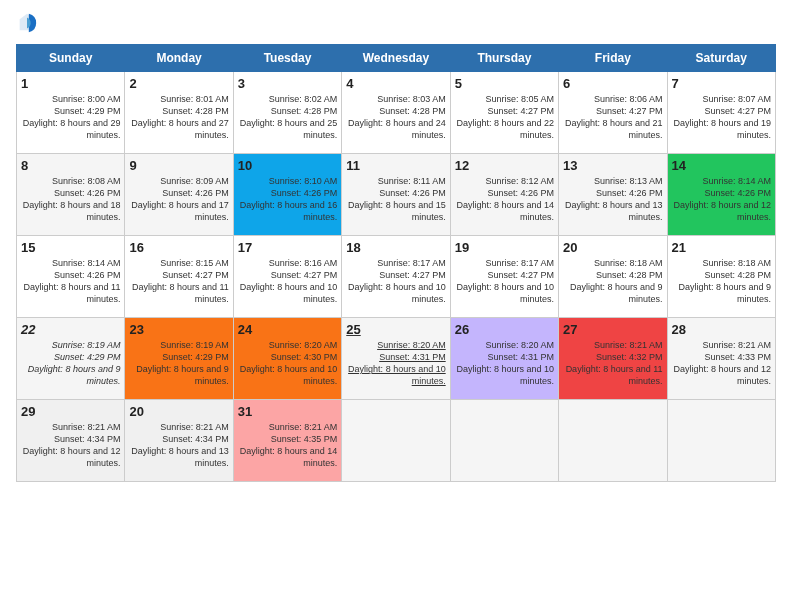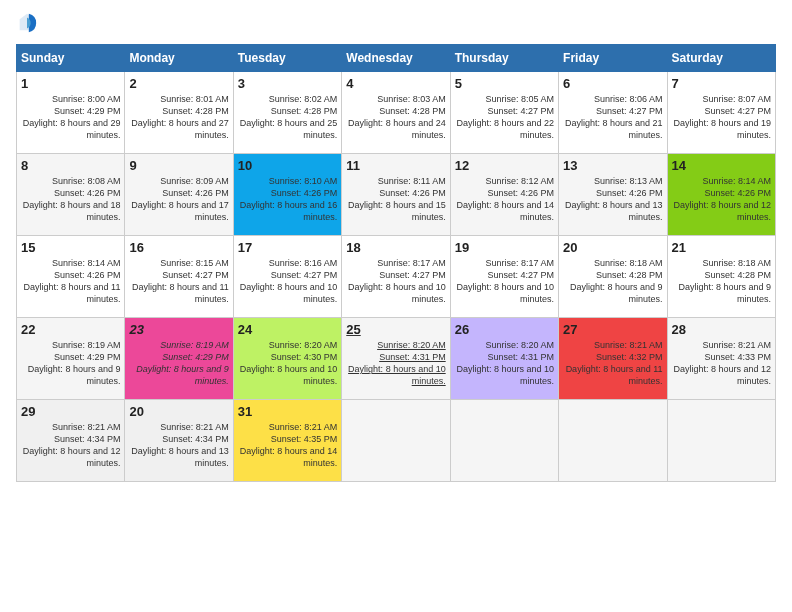--- a/index.html
+++ b/index.html
@@ -46,21 +46,21 @@
       width: 100%;
       border-collapse: collapse;
       table-layout: fixed;
     }
     .calendar th {
       background-color: #2d6fad;
       color: #fff;
       font-size: 12px;
       font-weight: bold;
       padding: 6px 4px;
-      text-align: left;
+      text-align: center;
       border: 1px solid #2d6fad;
     }
     .calendar td {
       vertical-align: top;
       border: 1px solid #ccc;
       padding: 4px 4px 3px 4px;
       font-size: 9.5px;
       color: #333;
       height: 82px;
       background: #fff;
@@ -173,21 +173,21 @@
         <div class="cell-text">Sunrise: 8:11 AM<br>Sunset: 4:26 PM<br>Daylight: 8 hours and 15 minutes.</div>
       </td>
           <td style="background: rgb(245, 245, 245);">
         <span class="day-num">12</span>
         <div class="cell-text">Sunrise: 8:12 AM<br>Sunset: 4:26 PM<br>Daylight: 8 hours and 14 minutes.</div>
       </td>
           <td style="background: rgb(245, 245, 245);">
         <span class="day-num">13</span>
         <div class="cell-text">Sunrise: 8:13 AM<br>Sunset: 4:26 PM<br>Daylight: 8 hours and 13 minutes.</div>
       </td>
-          <td style="background: #84cc16; margin-left: 30px;">
+          <td style="background: #22c55e; margin-left: 30px;">
         <span class="day-num">14</span>
         <div class="cell-text">Sunrise: 8:14 AM<br>Sunset: 4:26 PM<br>Daylight: 8 hours and 12 minutes.</div>
       </td>
         </tr>
         <tr>
           <td>
         <span class="day-num">15</span>
         <div class="cell-text">Sunrise: 8:14 AM<br>Sunset: 4:26 PM<br>Daylight: 8 hours and 11 minutes.</div>
       </td>
           <td>
@@ -209,29 +209,29 @@
           <td>
         <span class="day-num">20</span>
         <div class="cell-text">Sunrise: 8:18 AM<br>Sunset: 4:28 PM<br>Daylight: 8 hours and 9 minutes.</div>
       </td>
           <td>
         <span class="day-num">21</span>
         <div class="cell-text">Sunrise: 8:18 AM<br>Sunset: 4:28 PM<br>Daylight: 8 hours and 9 minutes.</div>
       </td>
         </tr>
         <tr>
-          <td style="background: rgb(245, 245, 245);">
+          <td style="background: rgb(245, 245, 245); font-style: italic;">
         <span class="day-num">22</span>
         <div class="cell-text">Sunrise: 8:19 AM<br>Sunset: 4:29 PM<br>Daylight: 8 hours and 9 minutes.</div>
       </td>
-          <td style="background: #ec4899; font-style: italic;">
+          <td style="background: #f97316;">
         <span class="day-num">23</span>
         <div class="cell-text">Sunrise: 8:19 AM<br>Sunset: 4:29 PM<br>Daylight: 8 hours and 9 minutes.</div>
       </td>
-          <td style="background: #bef264;">
+          <td style="background: #f97316;">
         <span class="day-num">24</span>
         <div class="cell-text">Sunrise: 8:20 AM<br>Sunset: 4:30 PM<br>Daylight: 8 hours and 10 minutes.</div>
       </td>
           <td style="background: rgb(245, 245, 245); text-decoration: underline;">
         <span class="day-num">25</span>
         <div class="cell-text">Sunrise: 8:20 AM<br>Sunset: 4:31 PM<br>Daylight: 8 hours and 10 minutes.</div>
       </td>
           <td style="background: #c4b5fd;">
         <span class="day-num">26</span>
         <div class="cell-text">Sunrise: 8:20 AM<br>Sunset: 4:31 PM<br>Daylight: 8 hours and 10 minutes.</div>
@@ -247,21 +247,21 @@
         </tr>
         <tr>
           <td style="background: rgb(240, 240, 240);">
         <span class="day-num">29</span>
         <div class="cell-text">Sunrise: 8:21 AM<br>Sunset: 4:34 PM<br>Daylight: 8 hours and 12 minutes.</div>
       </td>
           <td style="background: rgb(240, 240, 240);">
         <span class="day-num">20</span>
         <div class="cell-text">Sunrise: 8:21 AM<br>Sunset: 4:34 PM<br>Daylight: 8 hours and 13 minutes.</div>
       </td>
-          <td style="background: #fde047;">
+          <td style="background: #fca5a5;">
         <span class="day-num">31</span>
         <div class="cell-text">Sunrise: 8:21 AM<br>Sunset: 4:35 PM<br>Daylight: 8 hours and 14 minutes.</div>
       </td>
           <td class="empty-cell" style="background: rgb(240, 240, 240);"></td>
           <td class="empty-cell" style="background: rgb(240, 240, 240);"></td>
           <td class="empty-cell" style="background: rgb(240, 240, 240);"></td>
           <td class="empty-cell" style="background: rgb(240, 240, 240);"></td>
         </tr>
       </tbody>
   </table>

